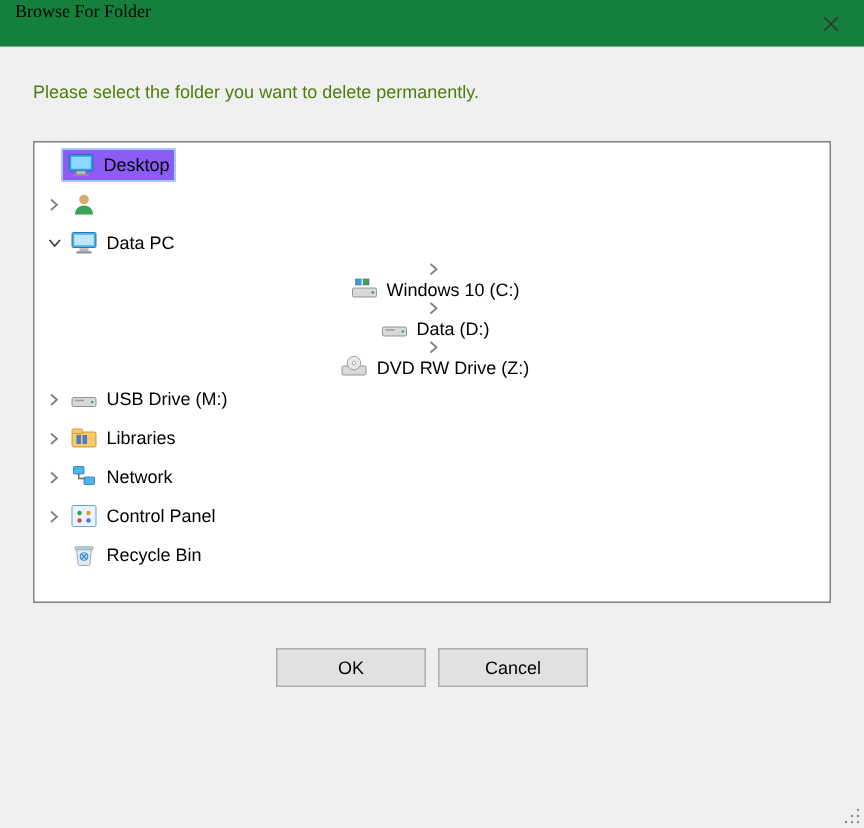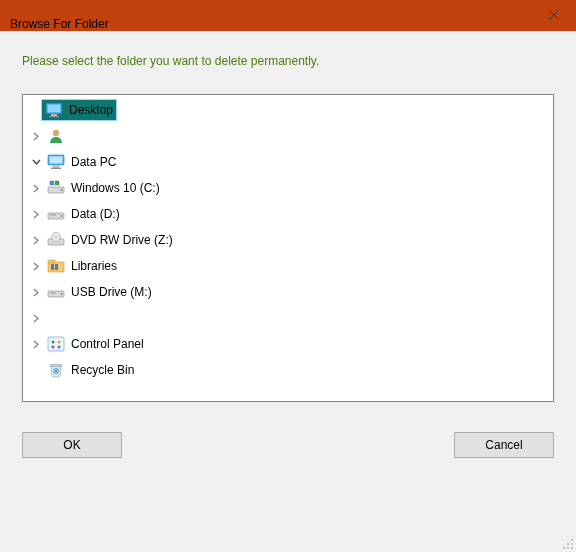--- a/index.html
+++ b/index.html
@@ -9,25 +9,26 @@
     height: 552px;
     background: #f0f0f0;
     font-family: "Segoe UI", Tahoma, sans-serif;
     font-size: 12px;
     color: #000;
     overflow: hidden;
     position: relative;
   }
   .titlebar {
     height: 32px;
-    background: #c2410c;
+    background: #15803d;
     display: flex;
-    align-items: flex-end;
+    align-items: flex-start;
     padding: 0 0 0 10px;
     border-bottom: 1px solid #e6e6e6;
+    font-family: Liberation Serif, serif;
   }
   .titlebar .title {
     flex: 1;
     font-size: 12px;
     color: #000;
   }
   .titlebar .close {
     width: 45px;
     height: 32px;
     display: flex;
@@ -53,21 +54,21 @@
   .tree { list-style: none; margin: 0; padding: 0; }
   .tree li { margin: 0; padding: 0; }
   .tree .row {
     display: flex;
     align-items: center;
     height: 26px;
     padding-left: 4px;
     white-space: nowrap;
   }
   .tree .row.selected .lbl-wrap {
-    background: #0f766e;
+    background: #8b5cf6;
     border: 1px solid #99d1ff;
     padding: 0 3px;
     margin-left: -4px;
     text-align: center;
   }
   .lbl-wrap {
     display: inline-flex;
     align-items: center;
     height: 22px;
     padding: 0 2px;
@@ -85,25 +86,25 @@
   .ico {
     width: 18px;
     height: 18px;
     margin-right: 6px;
     display: inline-flex;
     align-items: center;
     justify-content: center;
   }
   .label { font-size: 12px; line-height: 18px; }
   .indent-1 { padding-left: 20px; }
-  .indent-2 { padding-left: 46px; }
+  .indent-2 { padding-left: 46px; flex-direction: column; }
 
   .btnbar {
     display: flex;
-    justify-content: space-between;
+    justify-content: center;
     gap: 8px;
     padding: 16px 22px 0 22px;
   }
   .btn {
     min-width: 100px;
     height: 26px;
     background: #e1e1e1;
     border: 1px solid #adadad;
     font-family: inherit;
     font-size: 12px;
@@ -241,50 +242,58 @@
         <li>
           <div class="row indent-1">
             <span class="expander">
               <svg width="9" height="9" viewBox="0 0 9 9">
                 <path d="M2 1l4 3.5L2 8" fill="none" stroke="#808080" stroke-width="1.2"></path>
               </svg>
             </span>
             <span class="lbl-wrap">
               <span class="ico">
                 <svg width="18" height="18" viewBox="0 0 18 18">
+                  <use href="#ico-drive-usb"></use>
+                </svg>
+              </span>
+              <span class="label">USB Drive (M:)</span>
+            </span>
+          </div>
+        </li>
+        <li>
+          <div class="row indent-1">
+            <span class="expander">
+              <svg width="9" height="9" viewBox="0 0 9 9">
+                <path d="M2 1l4 3.5L2 8" fill="none" stroke="#808080" stroke-width="1.2"></path>
+              </svg>
+            </span>
+            <span class="lbl-wrap">
+              <span class="ico">
+                <svg width="18" height="18" viewBox="0 0 18 18">
                   <use href="#ico-libraries"></use>
                 </svg>
               </span>
               <span class="label">Libraries</span>
             </span>
           </div>
         </li>
         <li>
           <div class="row indent-1">
             <span class="expander">
               <svg width="9" height="9" viewBox="0 0 9 9">
                 <path d="M2 1l4 3.5L2 8" fill="none" stroke="#808080" stroke-width="1.2"></path>
               </svg>
             </span>
             <span class="lbl-wrap">
               <span class="ico">
                 <svg width="18" height="18" viewBox="0 0 18 18">
-                  <use href="#ico-drive-usb"></use>
-                </svg>
-              </span>
-              <span class="label">USB Drive (M:)</span>
-            </span>
-          </div>
-        </li>
-        <li>
-          <div class="row indent-1">
-            <span class="expander">
-              <svg width="9" height="9" viewBox="0 0 9 9">
-                <path d="M2 1l4 3.5L2 8" fill="none" stroke="#808080" stroke-width="1.2"></path>
-              </svg>
+                  <use href="#ico-network"></use>
+                </svg>
+              </span>
+              <span class="label">Network</span>
             </span>
           </div>
         </li>
         <li>
           <div class="row indent-1">
             <span class="expander">
               <svg width="9" height="9" viewBox="0 0 9 9">
                 <path d="M2 1l4 3.5L2 8" fill="none" stroke="#808080" stroke-width="1.2"></path>
               </svg>
             </span>

